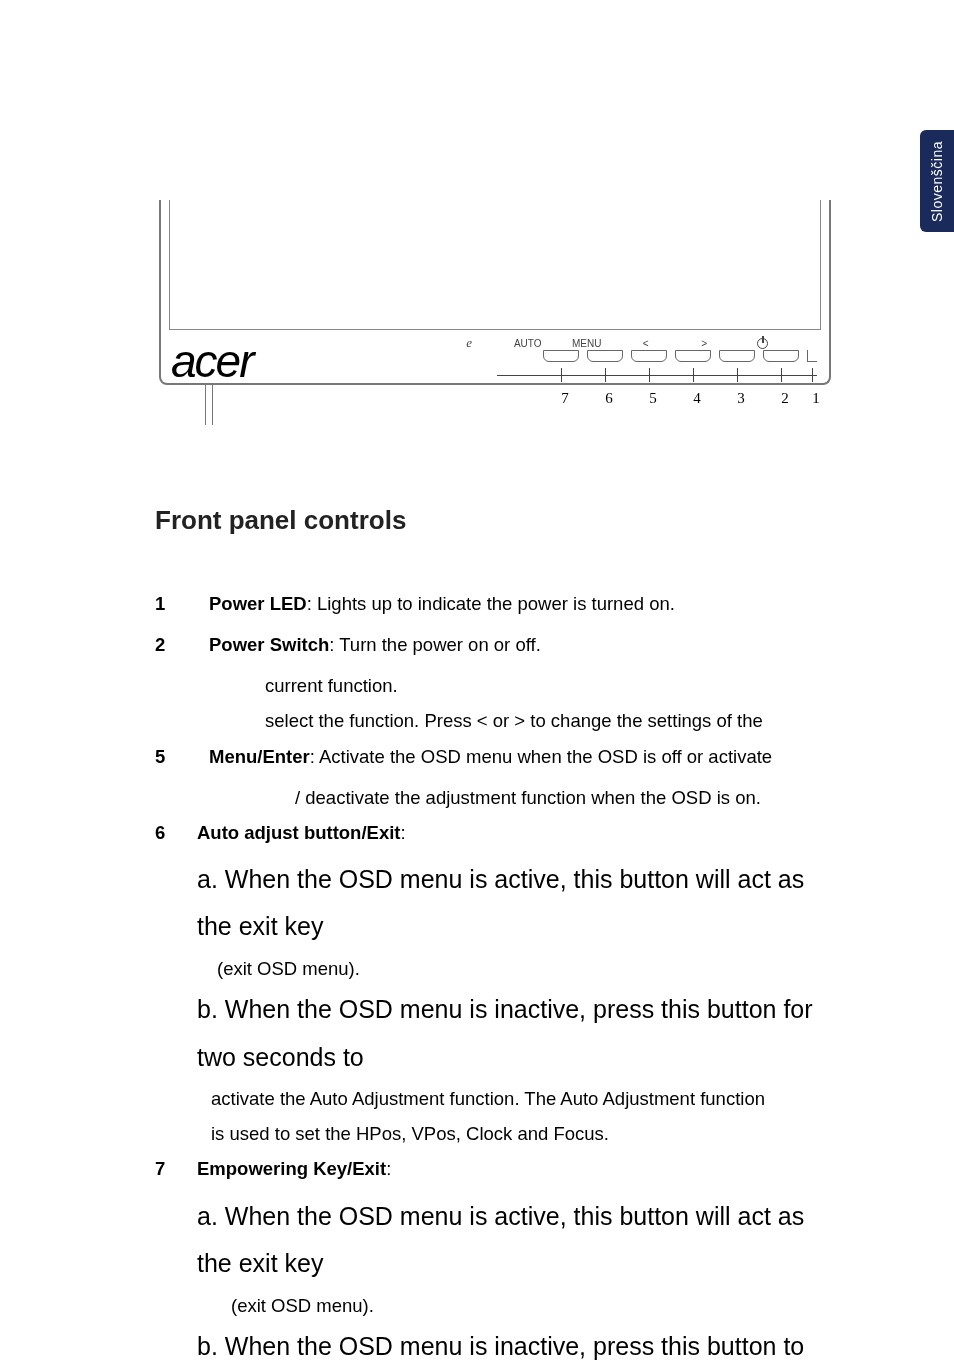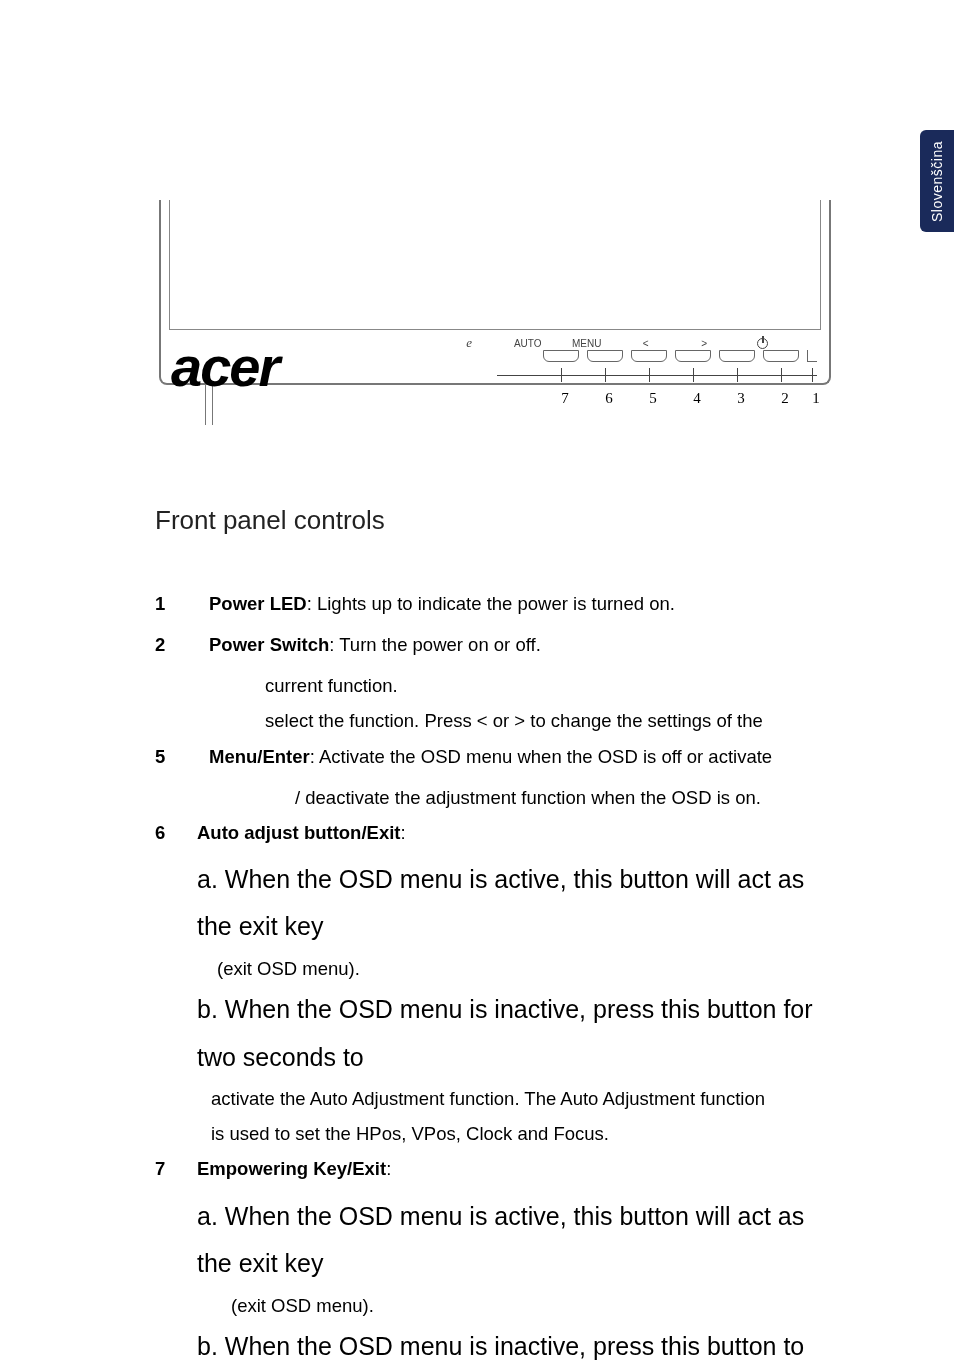--- a/index.html
+++ b/index.html
@@ -70,23 +70,23 @@
   .stand-line-b {
     position: absolute;
     left: 57px; top: 185px;
     width: 1px; height: 40px;
     background: #777;
   }
   .brand {
     position: absolute;
     left: 16px; top: 134px;
     font-family: Arial, sans-serif;
-    font-weight: bold;
+    font-weight: normal;
     font-style: italic;
-    font-size: 56px;
+    font-size: 46px;
     letter-spacing: -2px;
     color: #000;
   }
   .panel-labels {
     position: absolute;
     top: 135px;
     left: 300px;
     right: 20px;
     display: flex;
     justify-content: flex-end;
@@ -156,21 +156,21 @@
     font-size: 15px;
     color: #000;
     font-family: Georgia, serif;
   }
   .number-row .num { width: 36px; text-align: center; }
   .number-row .num-led { width: 10px; text-align:center; }
 
   
   h2.subhead {
     font-size: 26px;
-    font-weight: 400;
+    font-weight: 700;
     color: #222;
     margin-bottom: 50px;
     margin-top: 20px;
   }
   .item {
     display: flex;
     font-size: 18.5px;
     line-height: 1.9;
     margin-bottom: 6px;
   }

